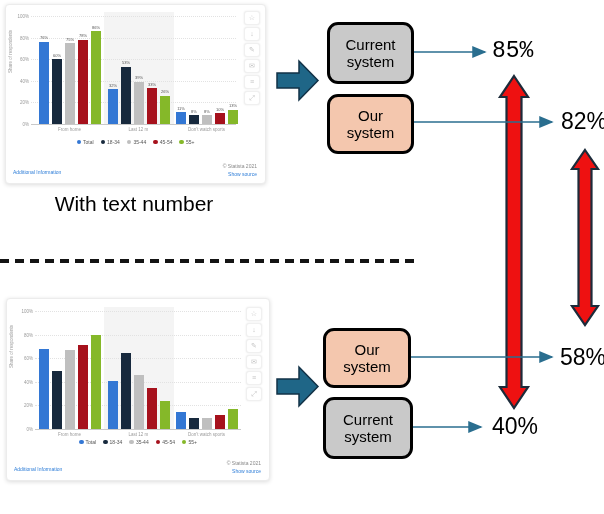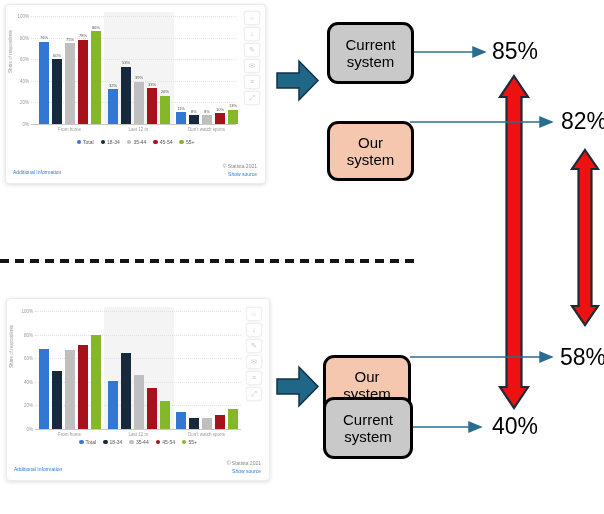--- a/index.html
+++ b/index.html
@@ -36,27 +36,27 @@
   
   .caption{position:absolute;font-size:21px;color:#000;text-align:center;z-index:3;}
   #caption-top{left:28px;top:192px;width:212px;}
   #caption-bottom{left:22px;top:489px;width:230px;}
   .dashed-sep{position:absolute;left:0;top:259px;width:414px;height:4px;z-index:1;
               background:repeating-linear-gradient(90deg,#141414 0 9px,transparent 9px 15px);}
   .overlay{position:absolute;left:0;top:0;z-index:2;pointer-events:none;}
   .sysbox{position:absolute;border:3px solid #000;border-radius:11px;display:flex;flex-direction:column;
           align-items:center;justify-content:center;font-size:15px;line-height:1.15;z-index:3;}
   .sysbox.gray{background:#c9c9c9;}
-  .sysbox.peach{background:#f4c7ae;margin-top:27px;}
+  .sysbox.peach{background:#f4c7ae;}
   #box-top-current{left:327px;top:22px;width:81px;height:56px;}
   #box-top-our{left:327px;top:94px;width:81px;height:54px;}
   #box-bot-our{left:323px;top:328px;width:82px;height:54px;}
   #box-bot-current{left:323px;top:397px;width:84px;height:56px;}
   .pct{position:absolute;font-size:23px;color:#000;z-index:3;}
-  #pct-85{left:492px;top:38px;}
+  #pct-85{left:492px;top:38px;font-family:Liberation Mono, monospace;}
   #pct-82{left:561px;top:108px;}
   #pct-58{left:560px;top:344px;}
   #pct-40{left:492px;top:413px;}
 </style>
 </head>
 <body>
 
 <div class="canvas">
 
   <div class="chart-card" id="card-top">
@@ -138,20 +138,21 @@
         <button class="tool-btn"><span>✉</span></button>
         <button class="tool-btn"><span>≡</span></button>
         <button class="tool-btn"><span>⤢</span></button>
       </div>
     <div class="footer-left">Additional Information</div>
     <div class="footer-right">
       <div class="copyright">© Statista 2021</div>
       <div class="show-source">Show source</div>
     </div>
   </div>
+  <div class="caption" id="caption-top">With text number</div>
 
   <div class="dashed-sep"></div>
 
   <div class="chart-card" id="card-bottom">
     <div class="ylabel">Share of respondents</div>
     <div class="plot" style="left: 28px; top: 12px; width: 206px; height: 118px;">
         <div class="group-highlight" style="left: 69px; top: -4px; width: 70px; height: 122px;"></div>
         <div class="gridline" style="top: 0px;"></div>
         <div class="ytick" style="top: 0px; left: -24px;">100%</div>
         <div class="gridline" style="top: 23.6px;"></div>

